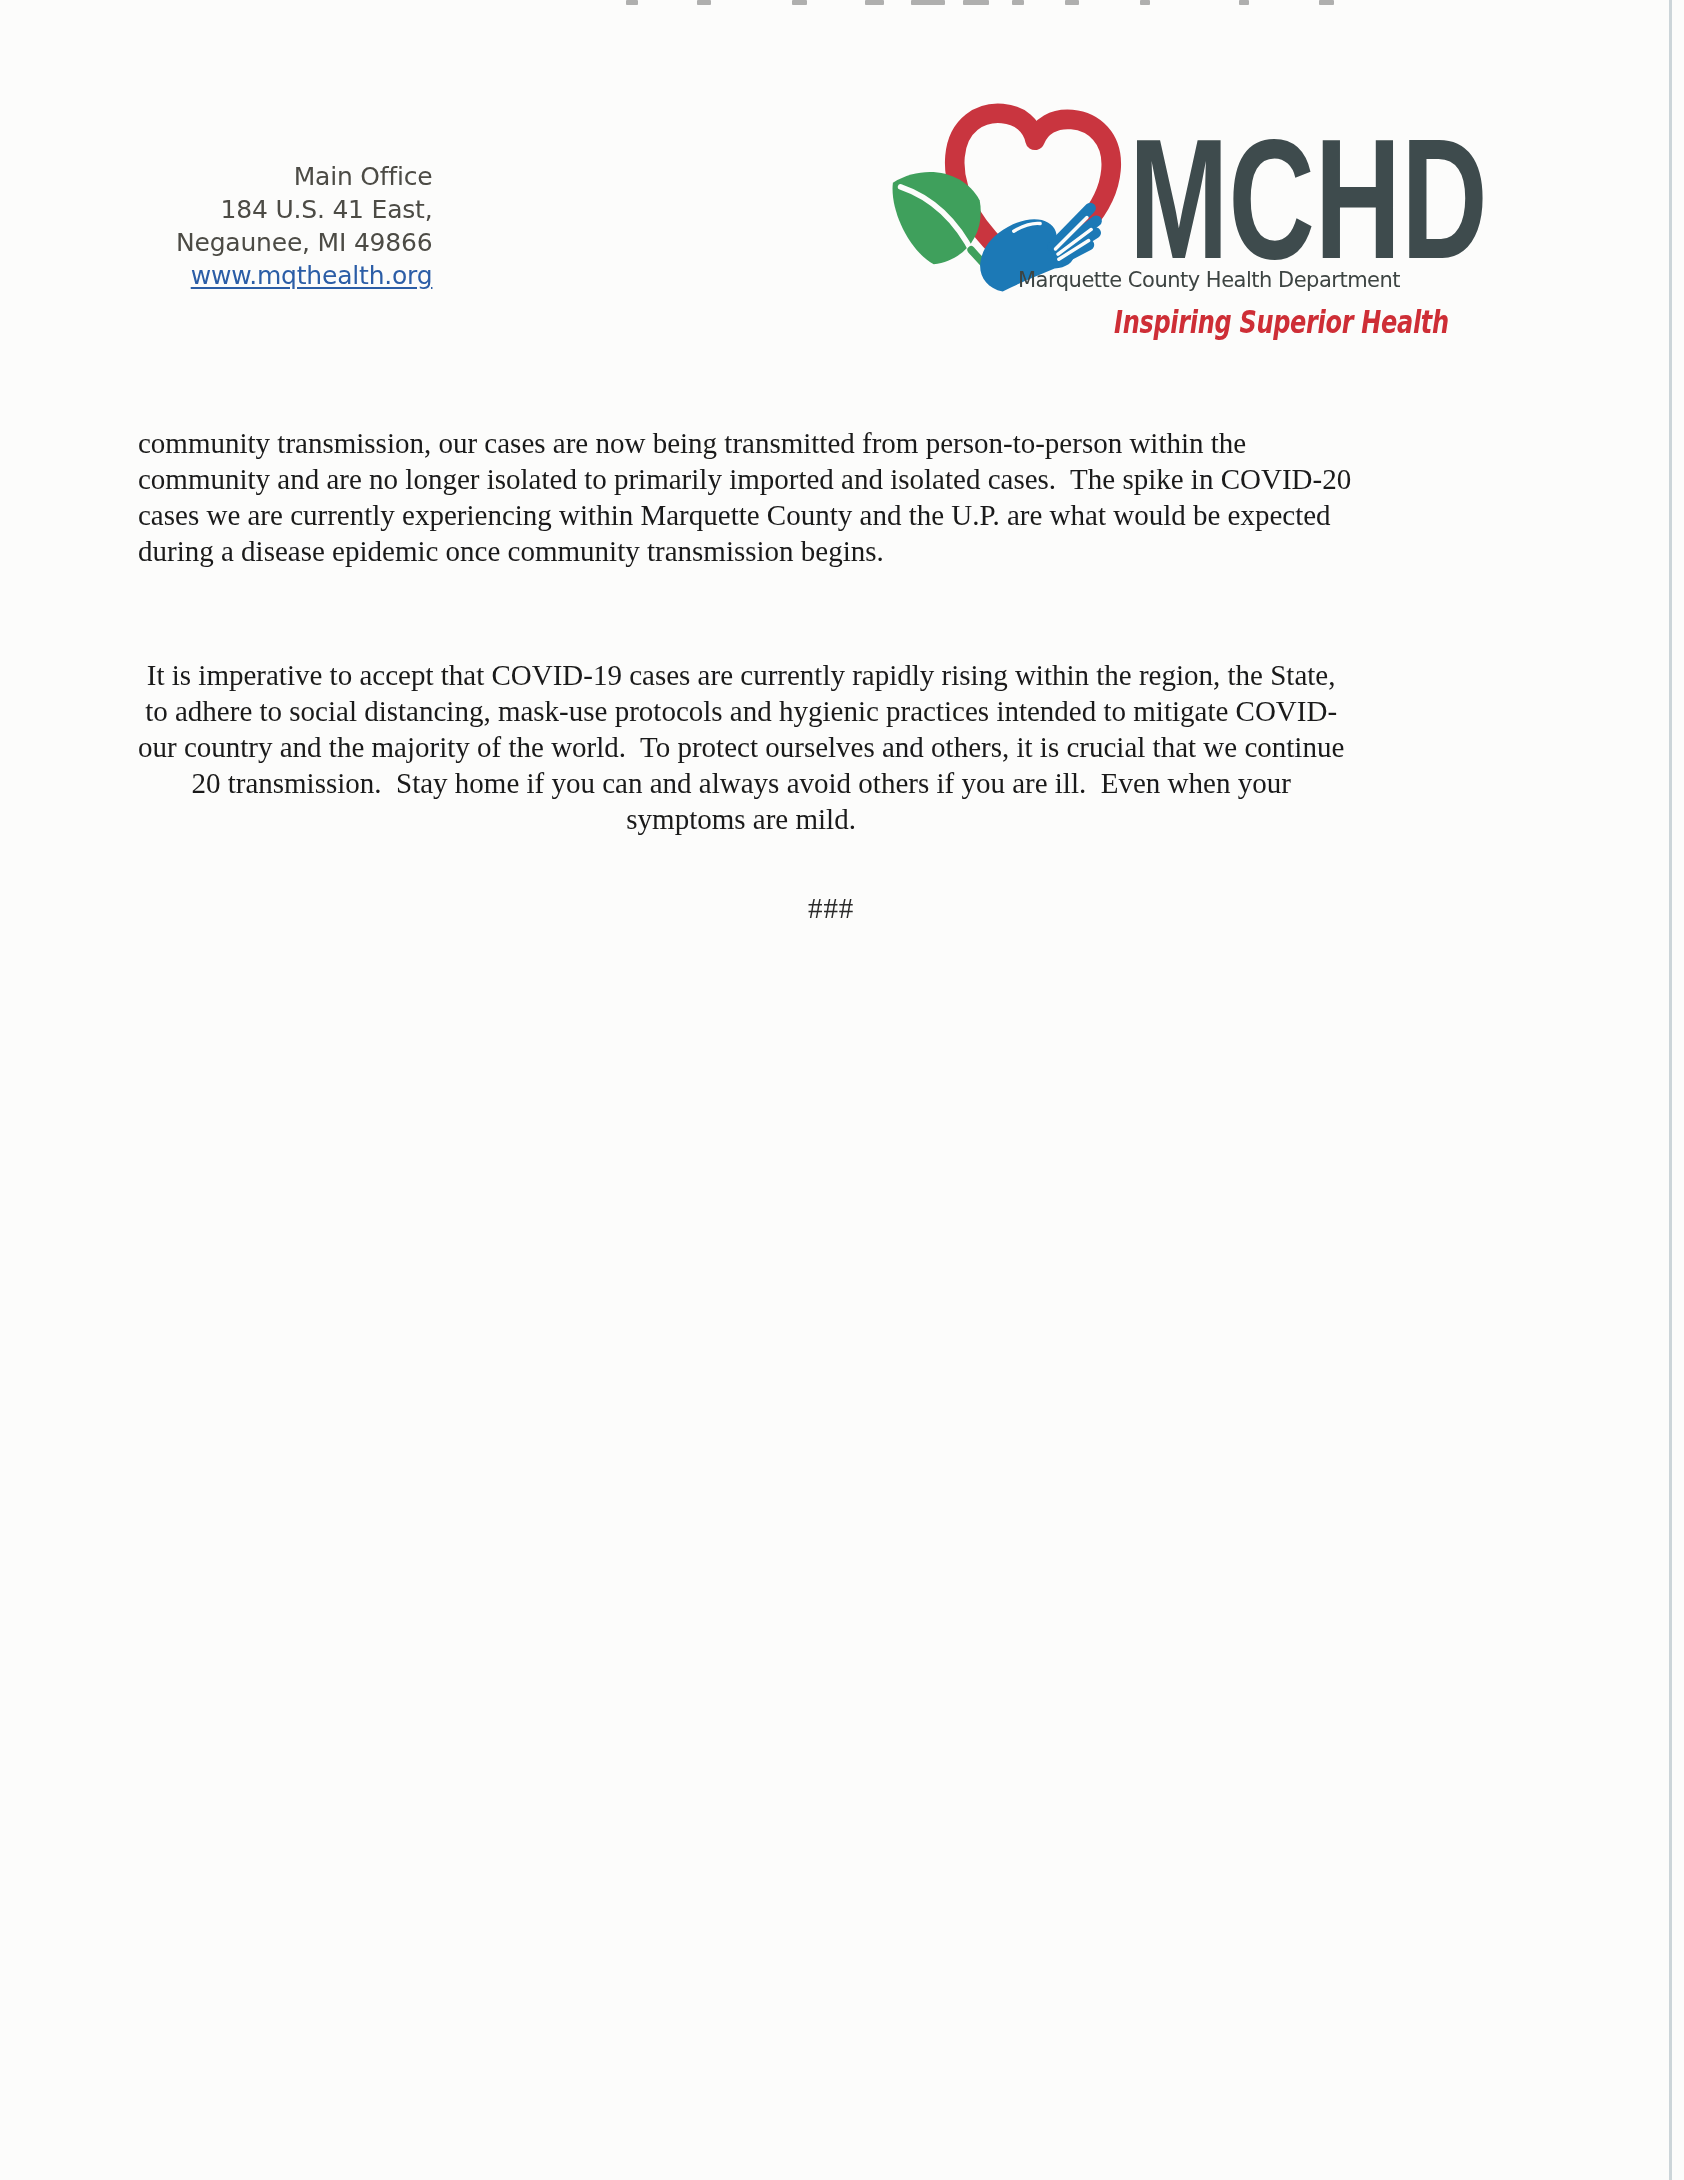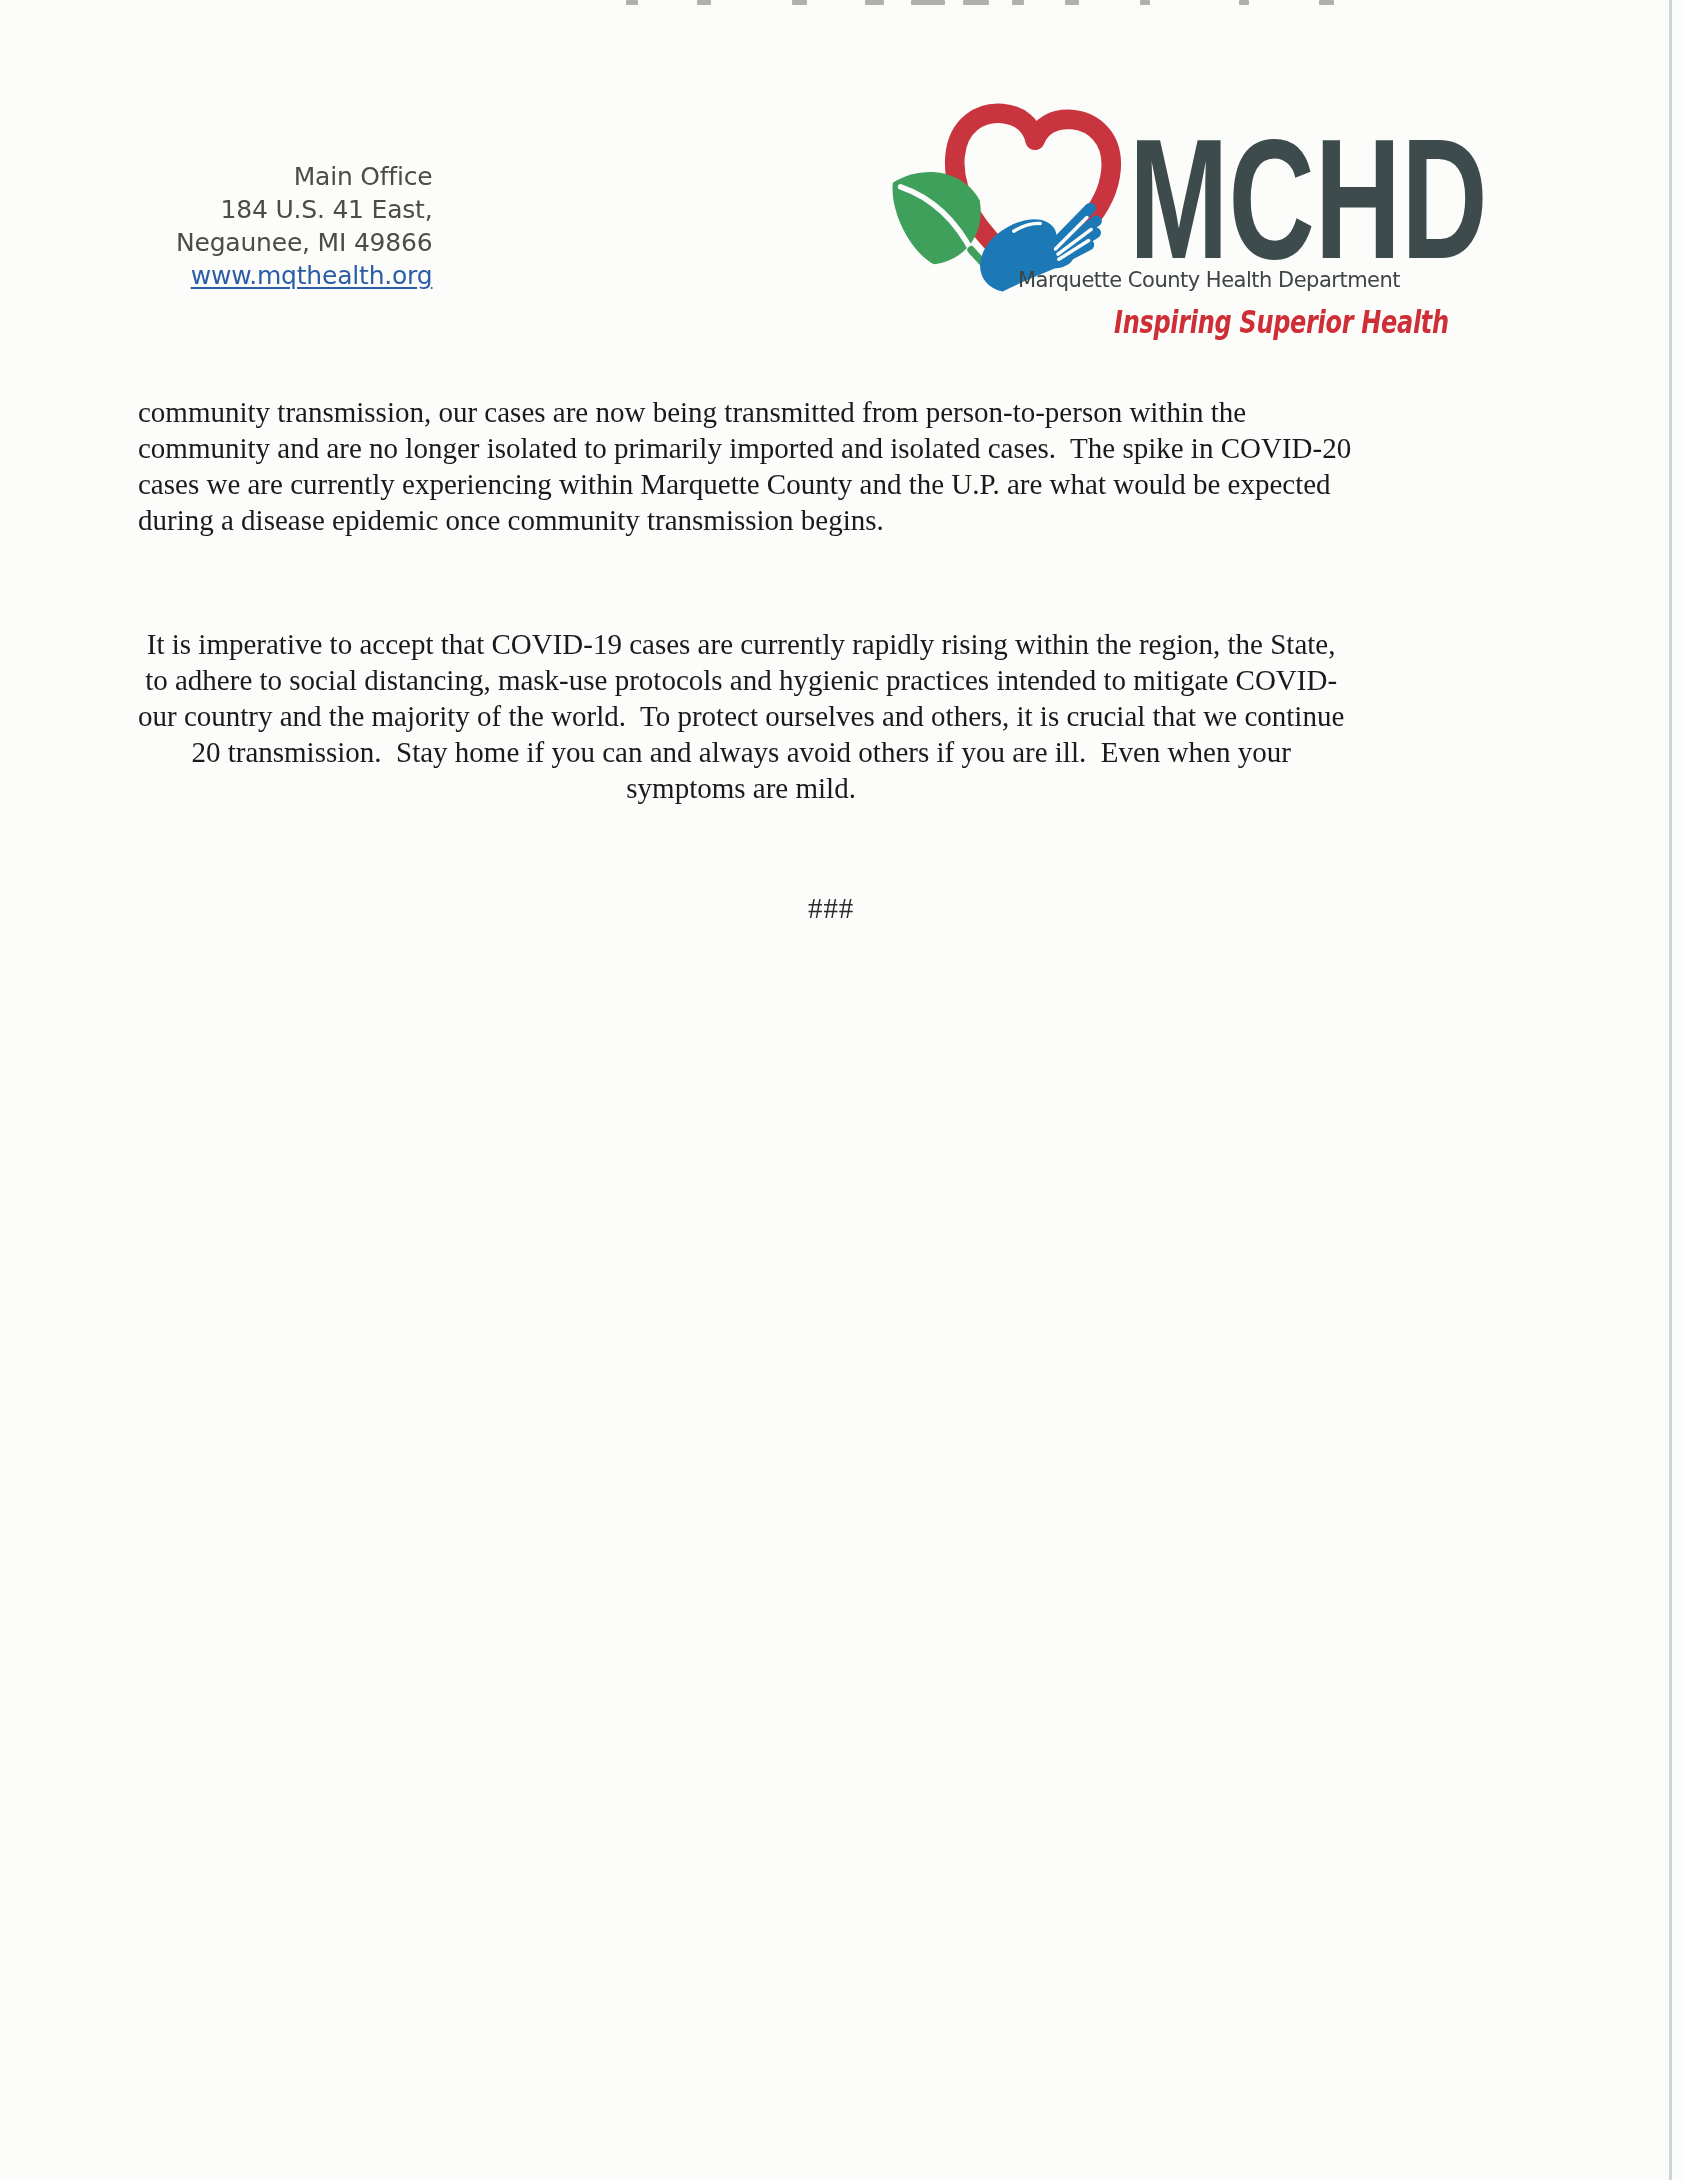--- a/index.html
+++ b/index.html
@@ -54,20 +54,21 @@
     transform:scaleX(0.75);transform-origin:left top;
     white-space:pre;
   }
 
   
   .para{
     position:absolute;left:138px;
     font-family:"Liberation Serif",serif;
     font-size:29px;line-height:36px;
     color:#1a1a1a;
+    margin-top:31px;
   }
   .para .tline{white-space:pre;}
   .p1{top:394px;}
   .p2{top:626px;text-align:center;}
   .endmark{
     position:absolute;left:808px;top:894px;
     font-family:"Liberation Serif",serif;
     font-size:29px;line-height:1;color:#2a2a2a;
     letter-spacing:0.9px;
   }

